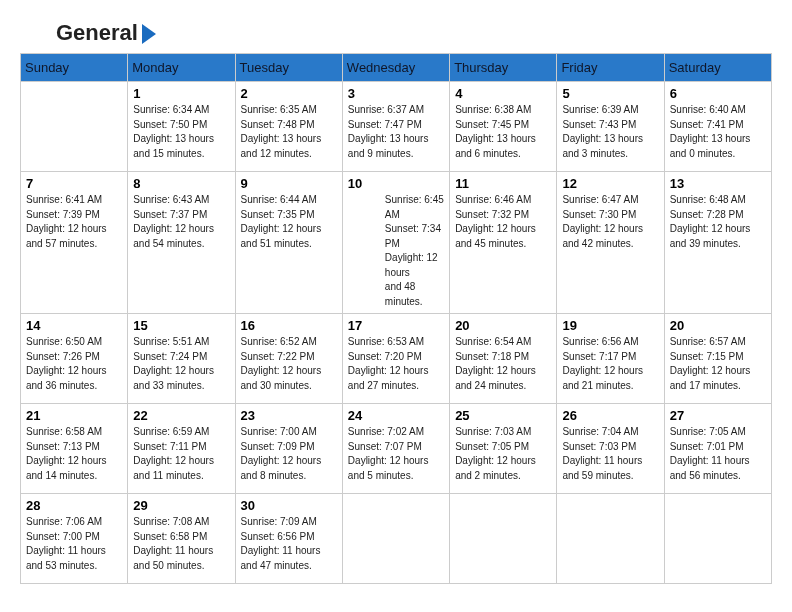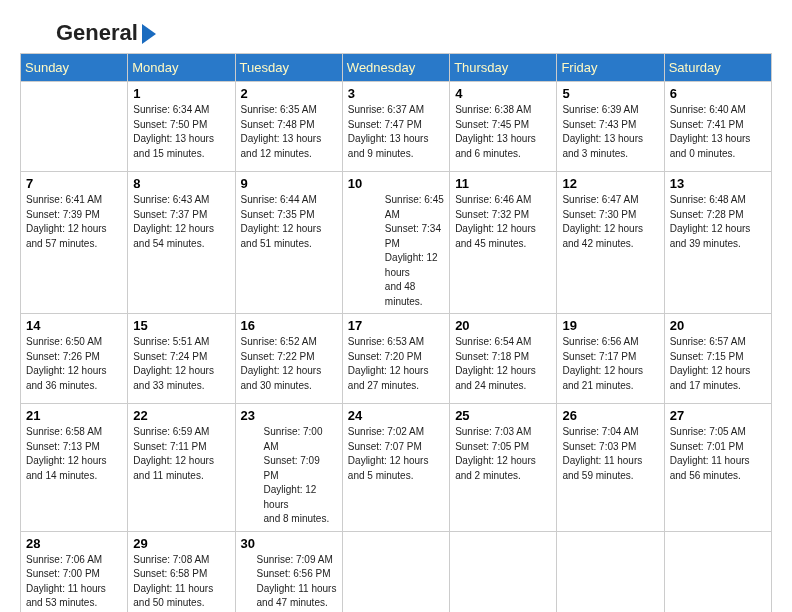--- a/index.html
+++ b/index.html
@@ -30,21 +30,21 @@
       color: #555;
     }
     .calendar {
       width: 100%;
       border-collapse: collapse;
       margin-top: 8px;
       font-size: 11px;
     }
     .calendar th {
       background-color: #2979c9;
-      color: #fef9c3;
+      color: #0f172a;
       padding: 6px 4px;
       text-align: left;
       font-size: 13px;
       font-weight: normal;
       border: 1px solid #ccc;
     }
     .calendar td {
       border: 1px solid #ccc;
       vertical-align: top;
       padding: 4px 5px;
@@ -258,21 +258,21 @@
         </td>
         <td>
           <span class="day-num">22</span>
           <div class="day-info" style="white-space: pre-line;">Sunrise: 6:59 AM
 Sunset: 7:11 PM
 Daylight: 12 hours
 and 11 minutes.</div>
         </td>
         <td>
           <span class="day-num">23</span>
-          <div class="day-info" style="white-space: pre-line; margin-left: 23px;">Sunrise: 7:00 AM
+          <div class="day-info" style="white-space: pre-line;">Sunrise: 7:00 AM
 Sunset: 7:09 PM
 Daylight: 12 hours
 and 8 minutes.</div>
         </td>
         <td>
           <span class="day-num">24</span>
           <div class="day-info" style="white-space: pre-line;">Sunrise: 7:02 AM
 Sunset: 7:07 PM
 Daylight: 12 hours
 and 5 minutes.</div>
@@ -309,21 +309,21 @@
         </td>
         <td>
           <span class="day-num">29</span>
           <div class="day-info" style="white-space: pre-line;">Sunrise: 7:08 AM
 Sunset: 6:58 PM
 Daylight: 11 hours
 and 50 minutes.</div>
         </td>
         <td>
           <span class="day-num">30</span>
-          <div class="day-info" style="white-space: pre-line; margin-left: 16px;">Sunrise: 7:09 AM
+          <div class="day-info" style="white-space: pre-line;">Sunrise: 7:09 AM
 Sunset: 6:56 PM
 Daylight: 11 hours
 and 47 minutes.</div>
         </td>
         <td class="empty-cell"></td>
         <td class="empty-cell"></td>
         <td class="empty-cell"></td>
         <td class="empty-cell"></td>
       </tr>
     </tbody>

